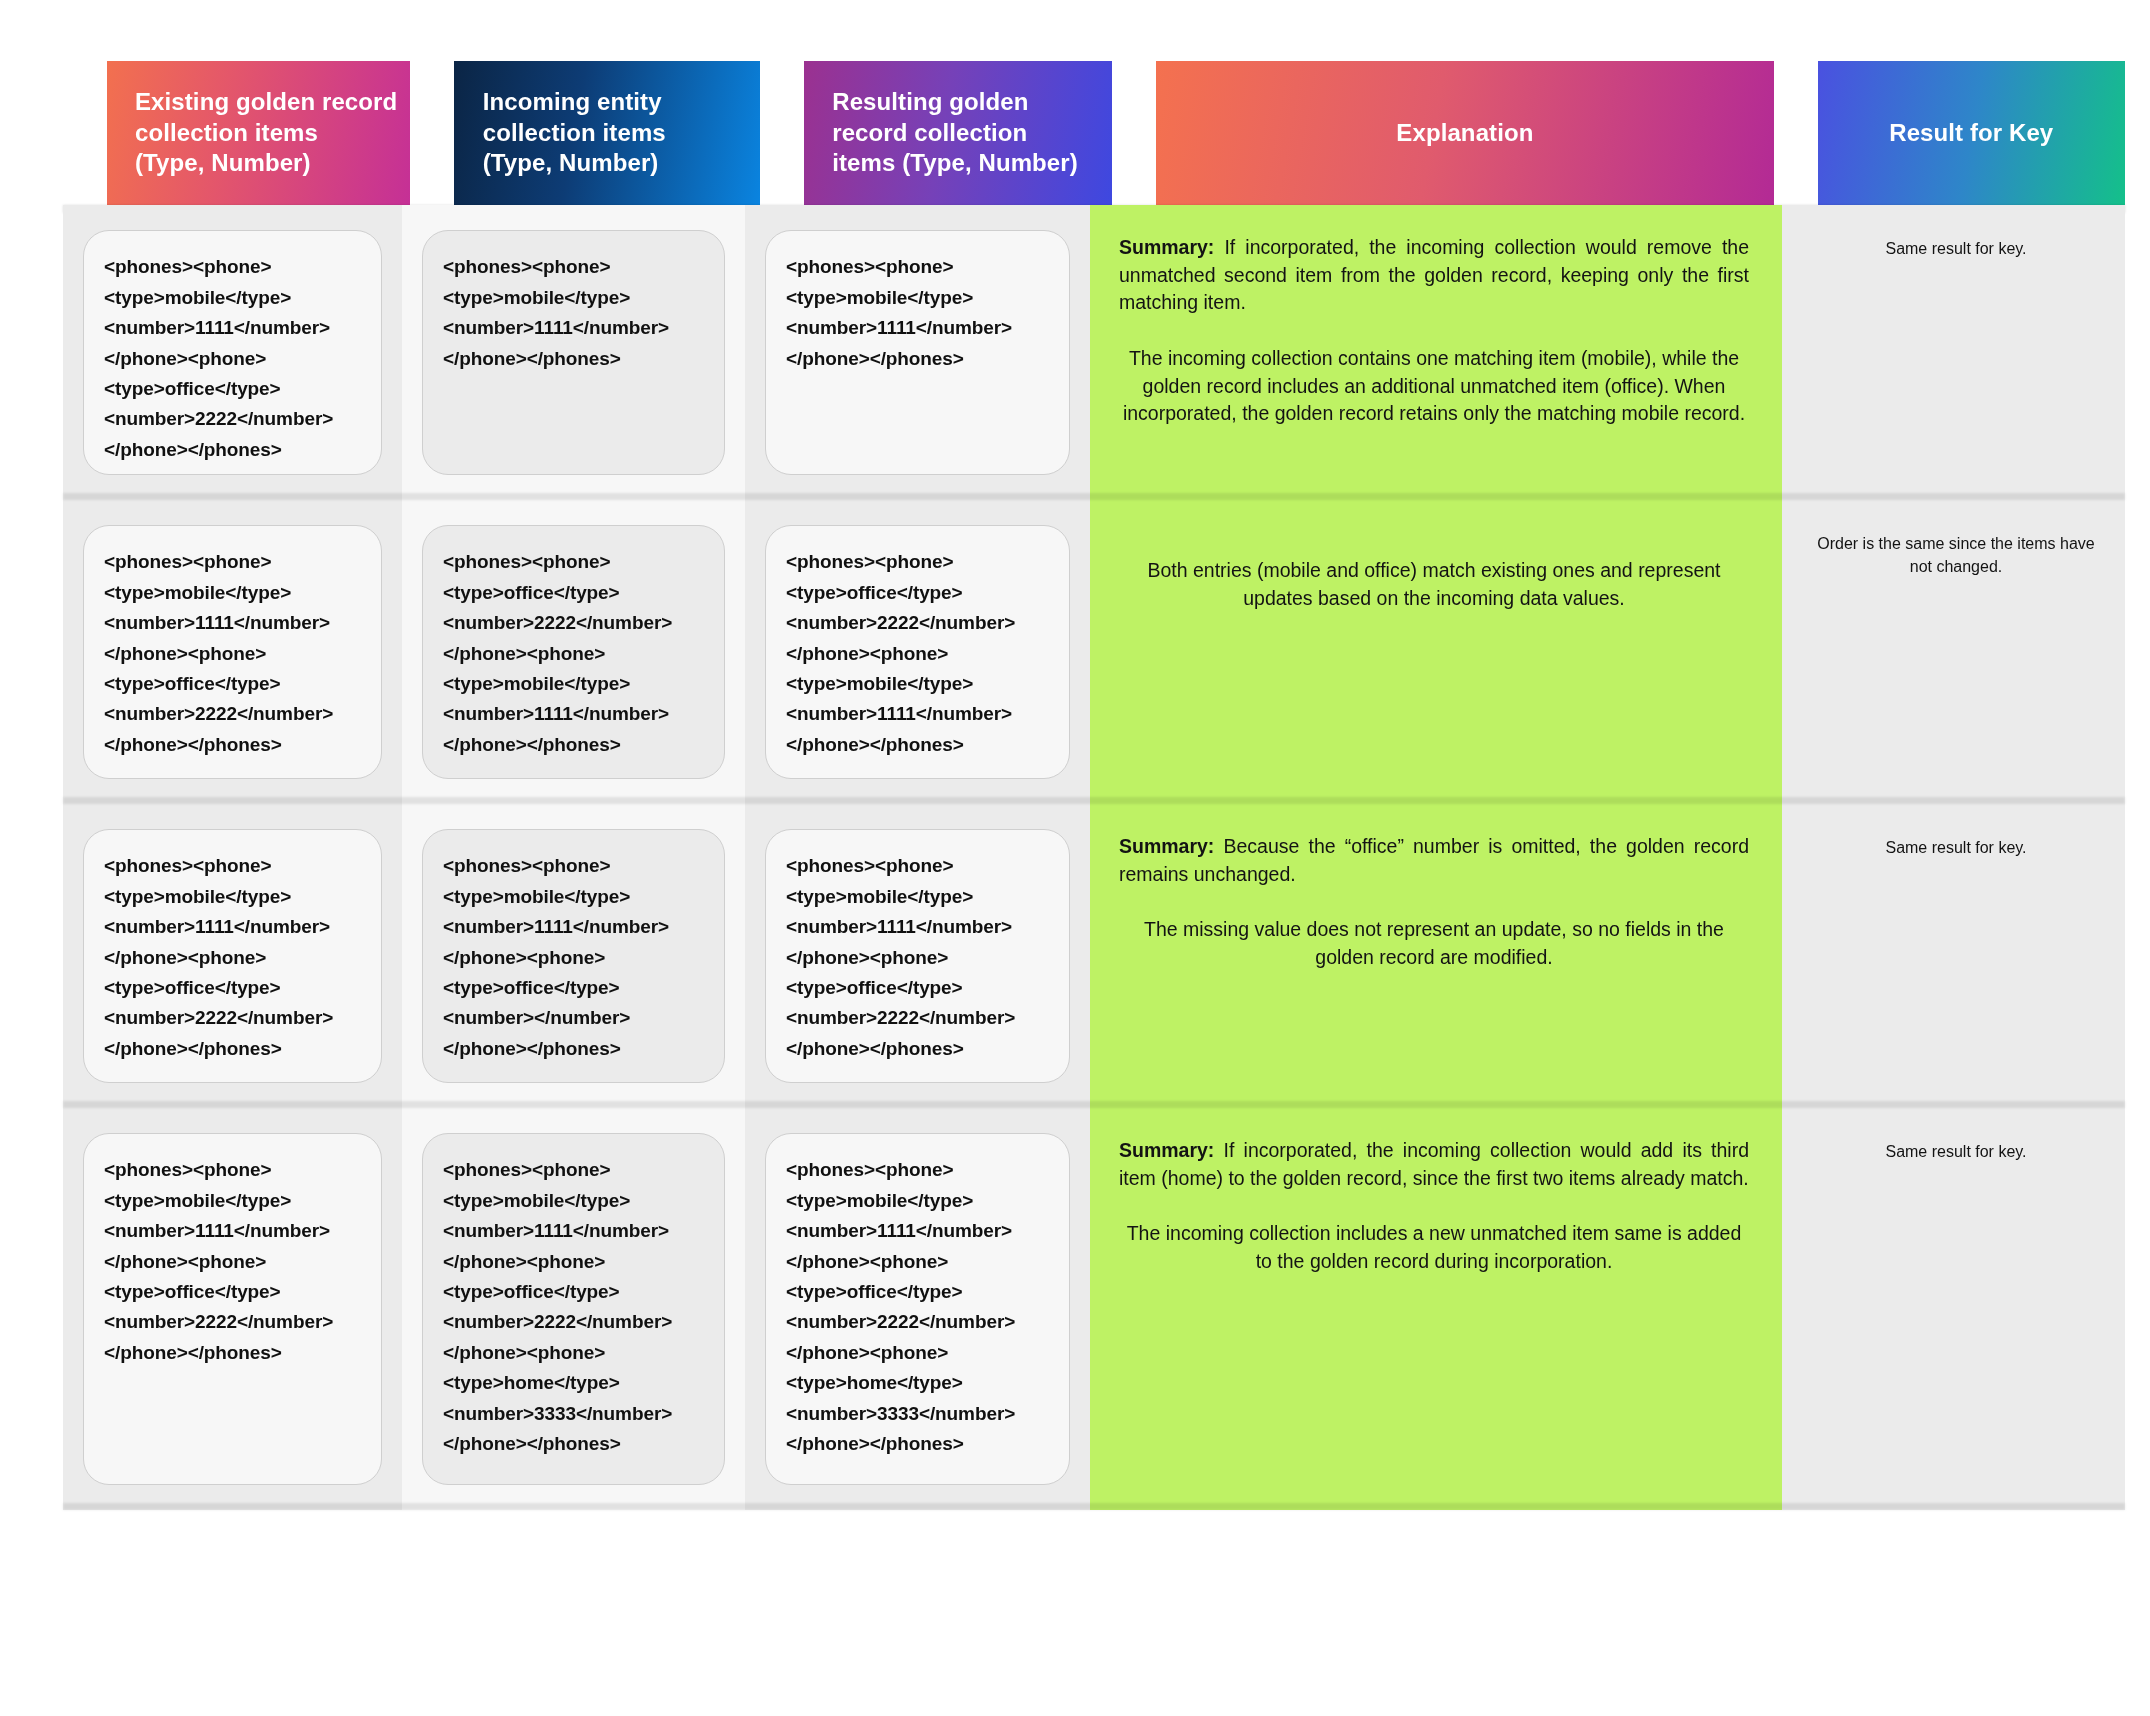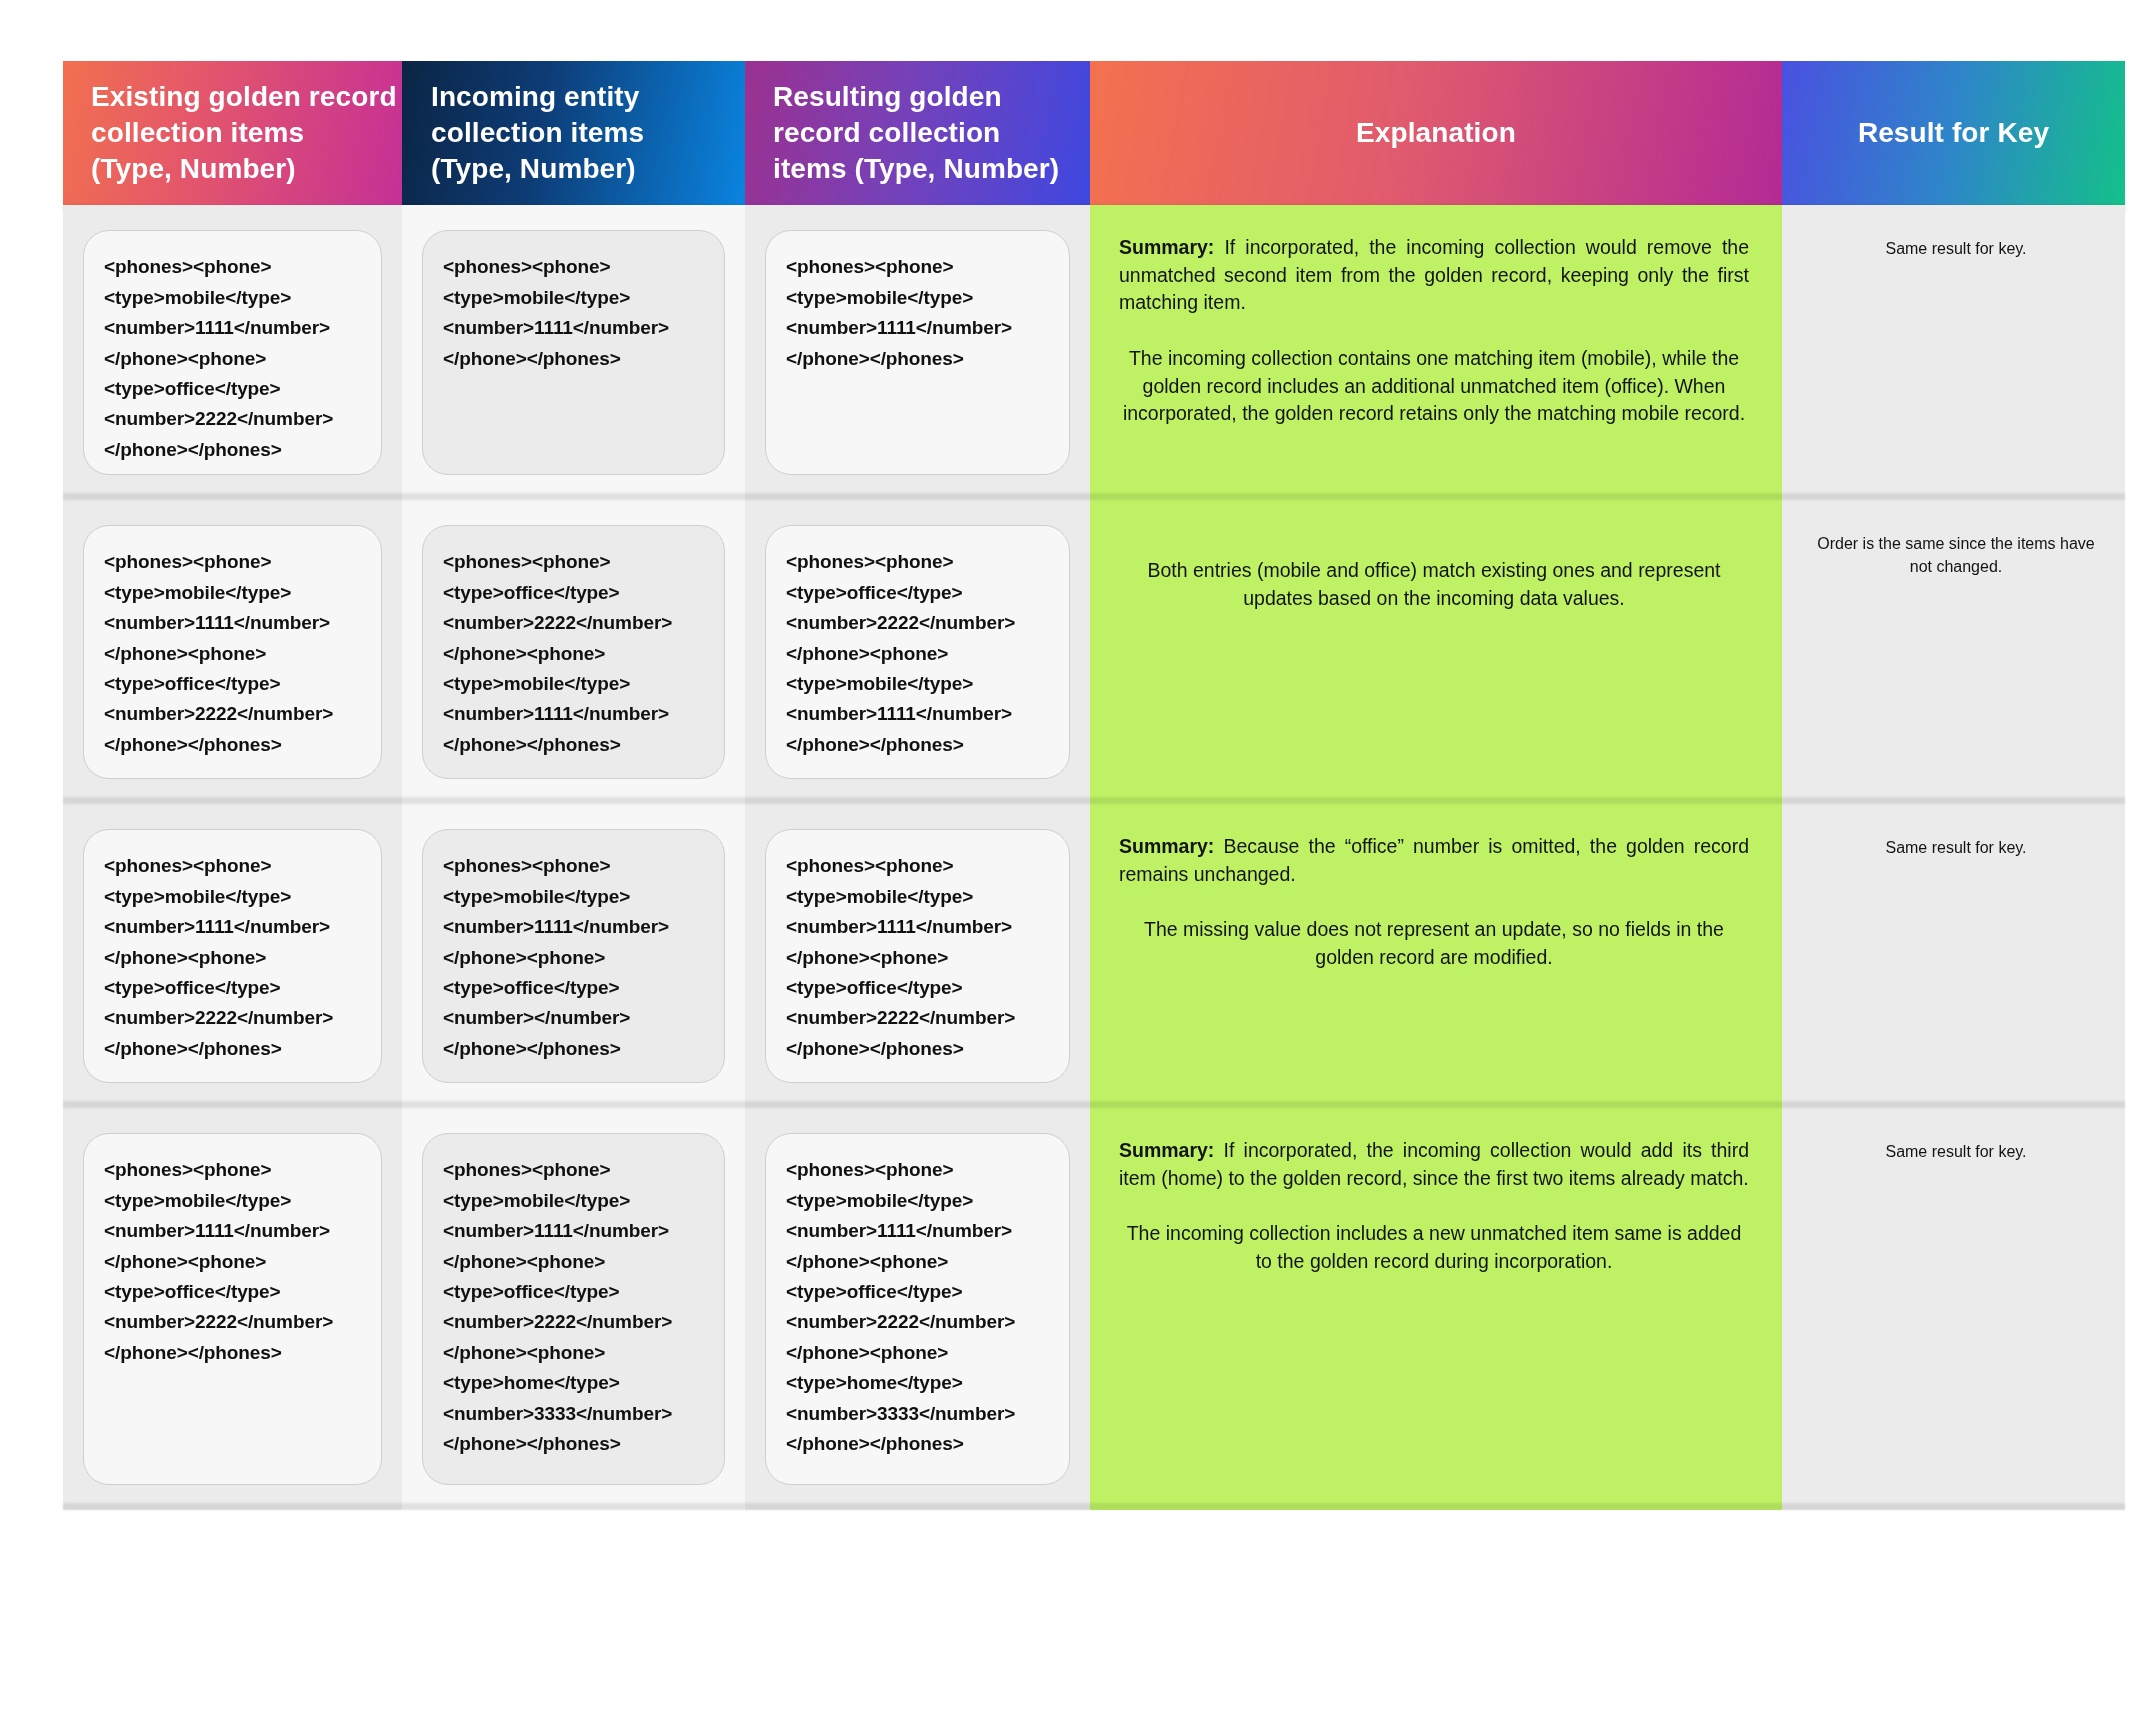--- a/index.html
+++ b/index.html
@@ -39,24 +39,25 @@
 
   
   .header-row { height: 144px; }
 
   .hcell {
     display: flex;
     align-items: center;
     box-sizing: border-box;
     color: #ffffff;
     font-weight: 700;
-    font-size: 28px;
+    font-size: 24px;
     line-height: 1.28;
     letter-spacing: 0.1px;
     position: relative;
+    margin-left: 44px;
   }
   .hcell .htext { display: block; }
 
   .hcell.c1 { width: 339px; padding: 0 0 0 28px;
               background: linear-gradient(100deg,#f2704f 0%,#e4576a 38%,#c53096 100%); }
   .hcell.c2 { width: 343px; padding: 0 0 0 29px;
               background: linear-gradient(100deg,#0b2545 0%,#0d3c75 40%,#0a84e0 100%); }
   .hcell.c3 { width: 345px; padding: 0 0 0 28px;
               background: linear-gradient(100deg,#9b3190 0%,#7641b8 45%,#3e48e0 100%); }
   .hcell.c4 { width: 692px; padding: 0 25px;

